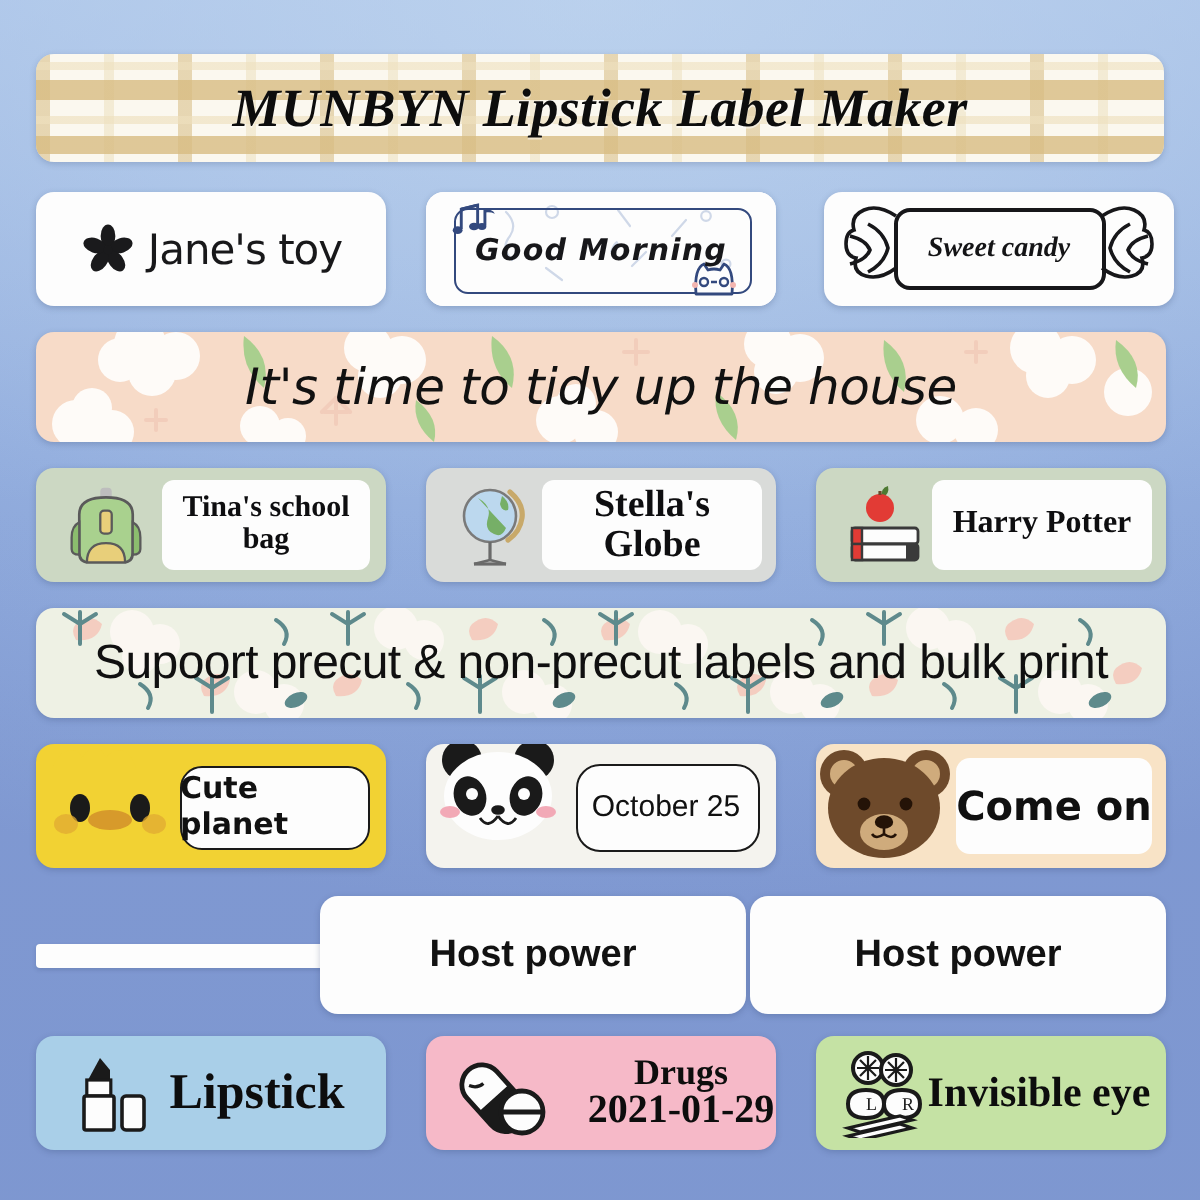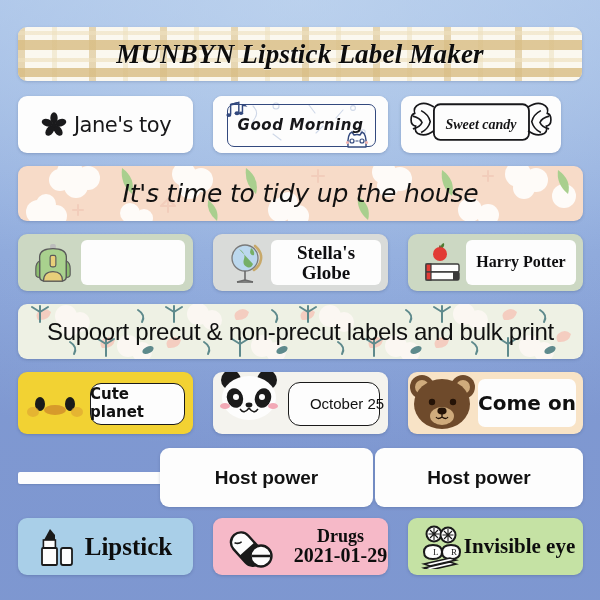--- a/index.html
+++ b/index.html
@@ -53,21 +53,21 @@
   }
 
   
   .card{position:absolute;border-radius:9px;box-shadow:0 1px 3px rgba(40,60,100,.25);overflow:hidden;}
   .white{background:#fdfdfd;}
   .cc{display:flex;align-items:center;justify-content:center;height:100%;width:100%;}
 
   
   .r1a{left:18px;top:96px;width:175px;height:57px;}
   .r1b{left:213px;top:96px;width:175px;height:57px;}
-  .r1c{left:401px;top:96px;width:160px;height:57px;}
+  .r1c{left:412px;top:96px;width:175px;height:57px;}
   .janes{font-family:"DejaVu Sans", sans-serif;font-size:21px;color:#18181a;letter-spacing:-.5px;}
   .goodm{font-family:"DejaVu Sans", sans-serif;font-weight:bold;font-style:italic;font-size:15px;color:#17171a;letter-spacing:.6px;white-space:nowrap;}
   .sweetc{font-family:"Liberation Serif", serif;font-style:italic;font-weight:bold;font-size:14px;color:#141416;white-space:nowrap;}
 
   .gm-frame{position:absolute;left:14px;top:8px;width:147px;height:41px;border:1.6px solid #33497e;border-radius:7px;}
   .gm-bg{position:absolute;inset:0;background:#fdfdfd;}
 
   
   .r2{left:18px;top:166px;width:565px;height:55px;background:#f7dbc8;}
   .r2 .txt{font-family:"DejaVu Sans", sans-serif;font-style:italic;font-size:25px;color:#111;letter-spacing:-.2px;position:relative;z-index:4;}
@@ -282,20 +282,21 @@
   <div class="card r3a">
     <svg class="ico" style="left:14px;top:8px;" width="42" height="42" viewBox="0 0 44 44">
       <rect x="19" y="2" width="6" height="7" rx="2" fill="#bdbdbd"></rect>
       <path d="M8 16 q0-9 14-9 q14 0 14 9 v20 q0 5-5 5 h-18 q-5 0-5-5z" fill="#a9d18e" stroke="#5a5a5a" stroke-width="1.4"></path>
       <path d="M8 20 q-4 2-4 8 v6 q0 3 4 3z" fill="#8bbd6e" stroke="#5a5a5a" stroke-width="1.2"></path>
       <path d="M36 20 q4 2 4 8 v6 q0 3-4 3z" fill="#8bbd6e" stroke="#5a5a5a" stroke-width="1.2"></path>
       <path d="M12 41 q0-10 10-10 q10 0 10 10z" fill="#e8cf7a" stroke="#5a5a5a" stroke-width="1.2"></path>
       <rect x="19" y="14" width="6" height="12" rx="2" fill="#e8cf7a" stroke="#5a5a5a" stroke-width="1.2"></rect>
     </svg>
     <div class="inner-white" style="left:63px;top:6px;width:104px;height:45px;"></div>
+    <div class="serif-b" style="position:absolute;left:63px;top:6px;width:104px;height:45px;display:flex;align-items:center;justify-content:center;font-size:15px;padding:0 4px;box-sizing:border-box;">Tina's school bag</div>
   </div>
 
   <div class="card r3b">
     <svg class="ico" style="left:12px;top:7px;" width="44" height="44" viewBox="0 0 44 44">
       <circle cx="20" cy="17" r="13" fill="#bcd8ee" stroke="#7a7a7a" stroke-width="1.3"></circle>
       <path d="M14 8 q7 4 5 10 q-2 6 3 8 q4 2 6-3" fill="#6aa84f" opacity=".85"></path>
       <path d="M26 7 q4 3 3 7 q-3 1-4-3z" fill="#6aa84f" opacity=".85"></path>
       <path d="M30 5 q7 6 6 13 q-1 7-7 11" fill="none" stroke="#c8a96a" stroke-width="2.6" stroke-linecap="round"></path>
       <path d="M20 30 v9" stroke="#6a6a6a" stroke-width="1.6"></path>
       <path d="M12 41 h16" stroke="#6a6a6a" stroke-width="1.6"></path>
@@ -419,21 +420,21 @@
       <ellipse cx="22" cy="26" rx="8" ry="10" fill="#1a1a1a" transform="rotate(-18 22 26)"></ellipse>
       <ellipse cx="50" cy="26" rx="8" ry="10" fill="#1a1a1a" transform="rotate(18 50 26)"></ellipse>
       <circle cx="23" cy="25" r="3" fill="#fdfdfd"></circle>
       <circle cx="49" cy="25" r="3" fill="#fdfdfd"></circle>
       <ellipse cx="36" cy="33" rx="3.4" ry="2.4" fill="#1a1a1a"></ellipse>
       <path d="M36 36 q-5 7-9 1 M36 36 q5 7 9 1" fill="none" stroke="#1a1a1a" stroke-width="1.4"></path>
       <ellipse cx="12" cy="34" rx="5" ry="3" fill="#f2a9b6"></ellipse>
       <ellipse cx="60" cy="34" rx="5" ry="3" fill="#f2a9b6"></ellipse>
     </svg>
     <div class="inner-white" style="left:75px;top:10px;width:90px;height:42px;border-radius:12px;border:1.4px solid #1a1a1a;"></div>
-    <div class="oct-txt" style="position:absolute;left:89px;top:10px;width:90px;height:42px;display:flex;align-items:center;justify-content:center;">October 25</div>
+    <div class="oct-txt" style="position:absolute;left:75px;top:10px;width:90px;height:42px;display:flex;align-items:center;justify-content:center;">October 25</div>
   </div>
 
   <div class="card r5c">
     <svg class="pat" viewBox="0 0 175 62">
       <circle cx="14" cy="15" r="12" fill="#6e4a2b"></circle>
       <circle cx="55" cy="15" r="12" fill="#6e4a2b"></circle>
       <circle cx="14" cy="15" r="7" fill="#cfab7c"></circle>
       <circle cx="55" cy="15" r="7" fill="#cfab7c"></circle>
       <ellipse cx="34" cy="32" rx="28" ry="25" fill="#6e4a2b"></ellipse>
       <circle cx="24" cy="30" r="3.2" fill="#241307"></circle>

